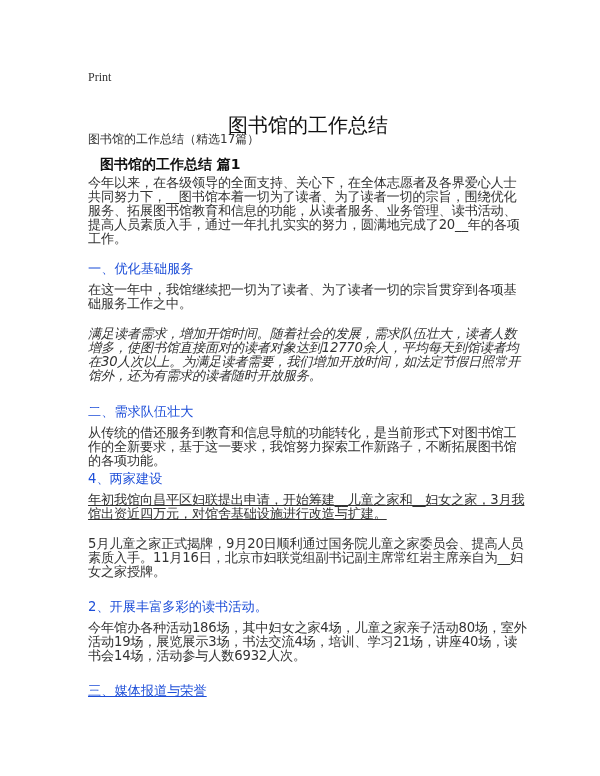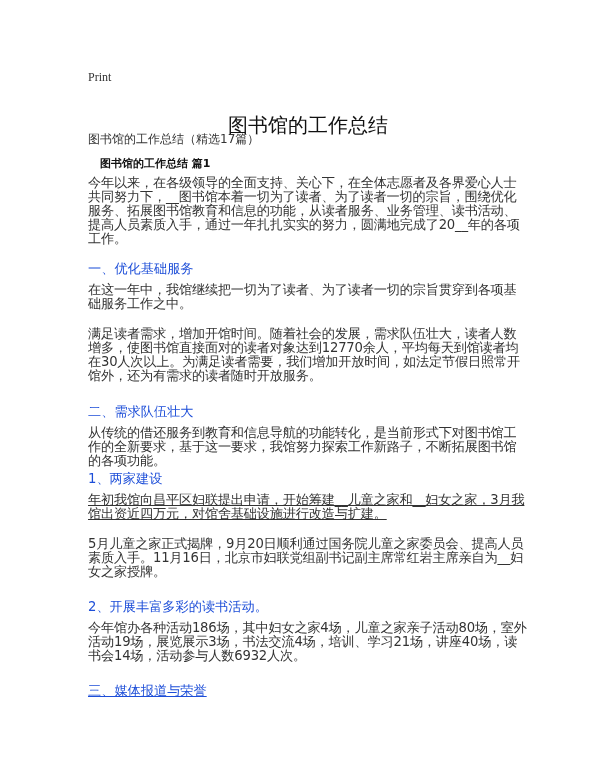--- a/index.html
+++ b/index.html
@@ -1,38 +1,38 @@
 <!DOCTYPE html>
 <html><head>
 <meta charset="utf-8">
 <style>
   html,body{margin:0;padding:0;background:#fff;}
   body{width:600px;height:776px;overflow:hidden;position:relative;font-family:"DejaVu Sans","Liberation Sans",sans-serif;color:#222;}
   .page{position:absolute;left:88px;top:0;width:440px;}
   .print{position:absolute;left:0;top:70px;font-family:"Liberation Serif",serif;font-size:12px;color:#333;}
   .title{position:absolute;left:0;width:440px;top:88px;text-align:center;font-size:20px;color:#111;margin-top:24px;}
   .subtitle{position:absolute;left:0;top:131px;font-size:12px;color:#333;}
-  .h2{position:absolute;left:0;top:156px;font-size:11px;font-weight:bold;color:#111;padding-left:12px;}
+  .h2{position:absolute;left:0;top:156px;font-size:14px;font-weight:bold;color:#111;padding-left:12px;}
   .p{position:absolute;left:0;width:440px;font-size:13.2px;line-height:14px;color:#333;letter-spacing:-0.2px;}
   .sec{position:absolute;left:0;font-size:13.2px;color:#1d4ed8;}
 </style>
 </head>
 <body>
 
 <div class="page">
   <div class="print">Print</div>
   <div class="title">图书馆的工作总结</div>
   <div class="subtitle">图书馆的工作总结（精选17篇）</div>
   <div class="h2">图书馆的工作总结 篇1</div>
 
   <div class="p" style="top:176px;">今年以来，在各级领导的全面支持、关心下，在全体志愿者及各界爱心人士共同努力下，__图书馆本着一切为了读者、为了读者一切的宗旨，围绕优化服务、拓展图书馆教育和信息的功能，从读者服务、业务管理、读书活动、提高人员素质入手，通过一年扎扎实实的努力，圆满地完成了20__年的各项工作。</div>
   <div class="sec" style="top:260px;">一、优化基础服务</div>
   <div class="p" style="top:283px;">在这一年中，我馆继续把一切为了读者、为了读者一切的宗旨贯穿到各项基础服务工作之中。</div>
-  <div class="p" style="top:327px;">满足读者需求，增加开馆时间。随着社会的发展，需求队伍壮大，读者人数增多，使图书馆直接面对的读者对象达到12770余人，平均每天到馆读者均在30人次以上。为满足读者需要，我们增加开放时间，如法定节假日照常开馆外，还为有需求的读者随时开放服务。</div>
+  <div class="p" style="top:327px;font-style:italic;">满足读者需求，增加开馆时间。随着社会的发展，需求队伍壮大，读者人数增多，使图书馆直接面对的读者对象达到12770余人，平均每天到馆读者均在30人次以上。为满足读者需要，我们增加开放时间，如法定节假日照常开馆外，还为有需求的读者随时开放服务。</div>
   <div class="sec" style="top:403px;">二、需求队伍壮大</div>
   <div class="p" style="top:426px;">从传统的借还服务到教育和信息导航的功能转化，是当前形式下对图书馆工作的全新要求，基于这一要求，我馆努力探索工作新路子，不断拓展图书馆的各项功能。</div>
-  <div class="sec" style="top:470px;">1、两家建设</div>
+  <div class="sec" style="top:470px;">4、两家建设</div>
   <div class="p" style="top:493px;text-decoration:underline;">年初我馆向昌平区妇联提出申请，开始筹建__儿童之家和__妇女之家，3月我馆出资近四万元，对馆舍基础设施进行改造与扩建。</div>
   <div class="p" style="top:537px;">5月儿童之家正式揭牌，9月20日顺利通过国务院儿童之家委员会、提高人员素质入手。11月16日，北京市妇联党组副书记副主席常红岩主席亲自为__妇女之家授牌。</div>
   <div class="sec" style="top:598px;">2、开展丰富多彩的读书活动。</div>
   <div class="p" style="top:621px;">今年馆办各种活动186场，其中妇女之家4场，儿童之家亲子活动80场，室外活动19场，展览展示3场，书法交流4场，培训、学习21场，讲座40场，读书会14场，活动参与人数6932人次。</div>
   <div class="sec" style="top:682px;text-decoration:underline;">三、媒体报道与荣誉</div>
 </div>
 
 </body></html>

